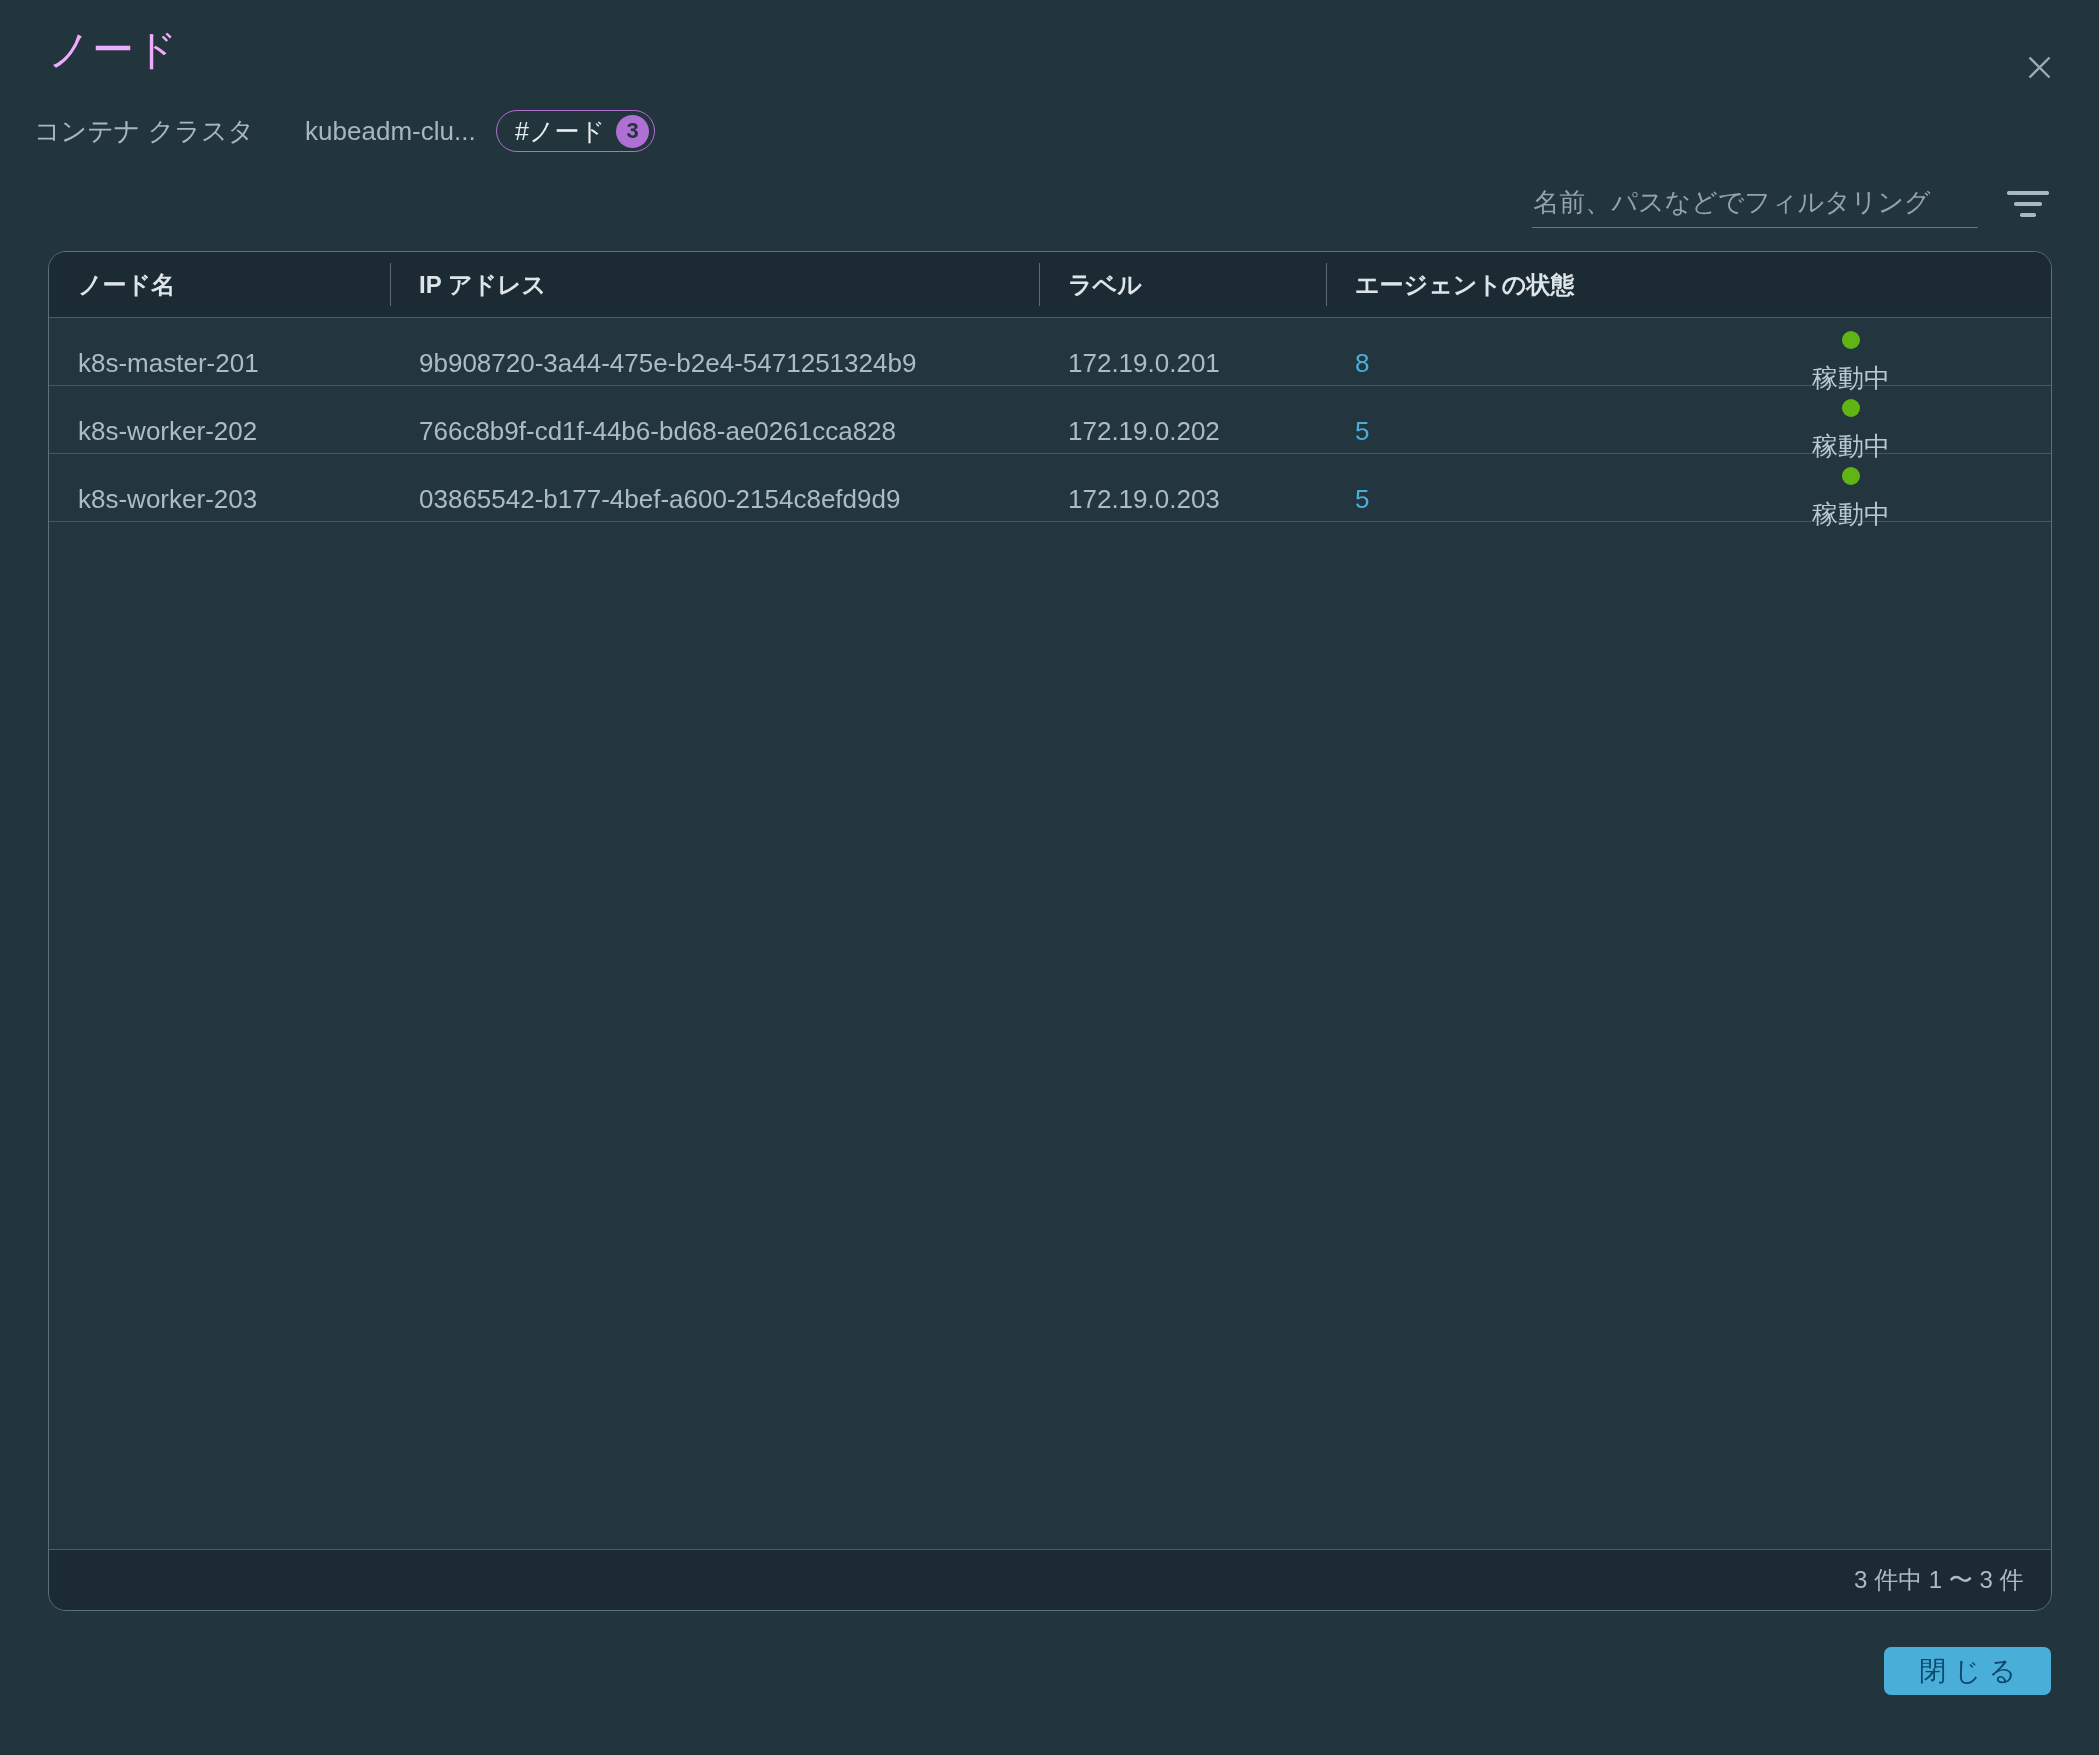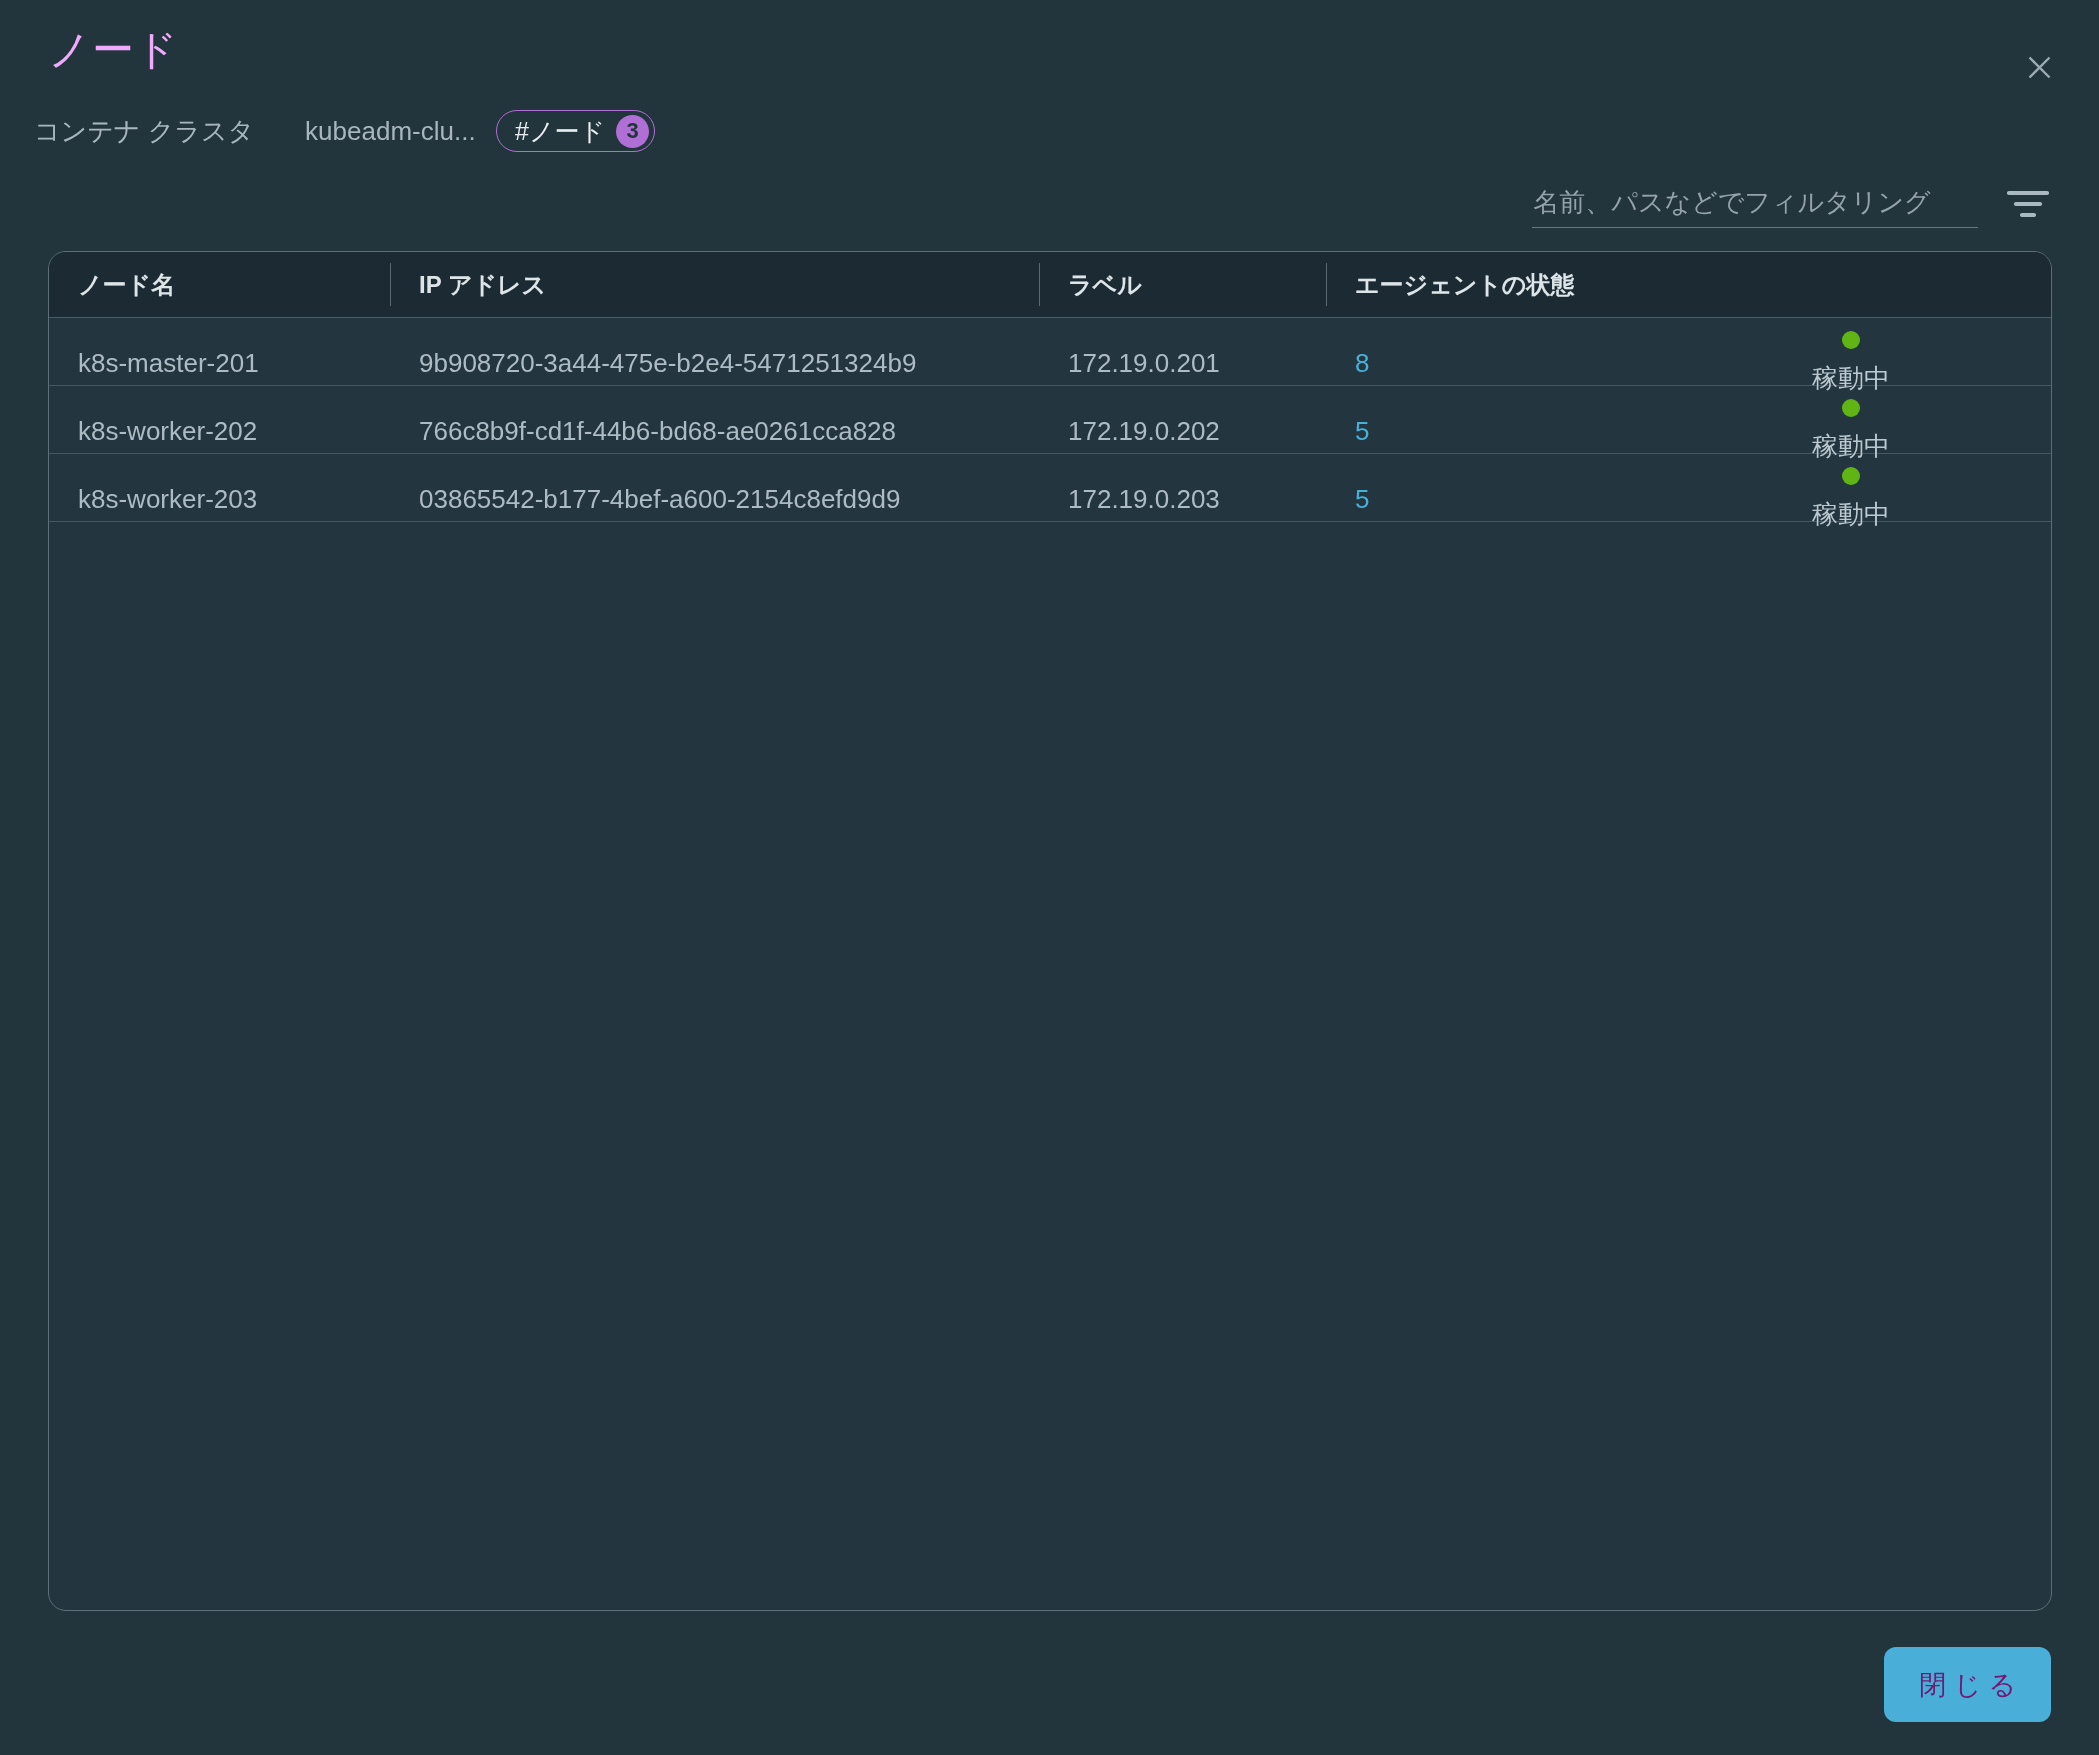--- a/index.html
+++ b/index.html
@@ -120,23 +120,23 @@
     flex: 0 0 auto; height: 61px;
     background: #1c2b33; border-top: 0.9px solid #4c5c64;
     display: flex; align-items: center; justify-content: flex-end;
     padding-right: 27.5px;
     font-size: 24px; color: #adbbc4;
   }
 
   
   .close-action {
     position: absolute; right: 48px; top: 1647px;
-    height: 75px; padding: 0 27.5px 0 35px;
-    background: #49afd9; color: #701a75;
-    border: none; border-radius: 12px;
+    height: 48px; padding: 0 27.5px 0 35px;
+    background: #49afd9; color: #0c4a6e;
+    border: none; border-radius: 7px;
     font-size: 27px; font-weight: 500; letter-spacing: 7.3px;
     font-family: inherit; cursor: pointer;
   }
 </style>
 </head>
 <body>
 
 <div class="modal-title">ノード</div>
 
 <div class="close-btn">
@@ -201,17 +201,20 @@
     <div class="td">172.19.0.203</div>
     <div class="td"><span class="td-link">5</span></div>
     <div class="td status">
       <span class="status-dot"></span>
       <span>稼動中</span>
     </div>
   </div>
 
   <div class="tbody-fill"></div>
 
+  <div class="tfoot">
+    <span>3 件中 1 〜 3 件</span>
+  </div>
 
 </div>
 
 <button class="close-action">閉じる</button>
 
 
 </body></html>

